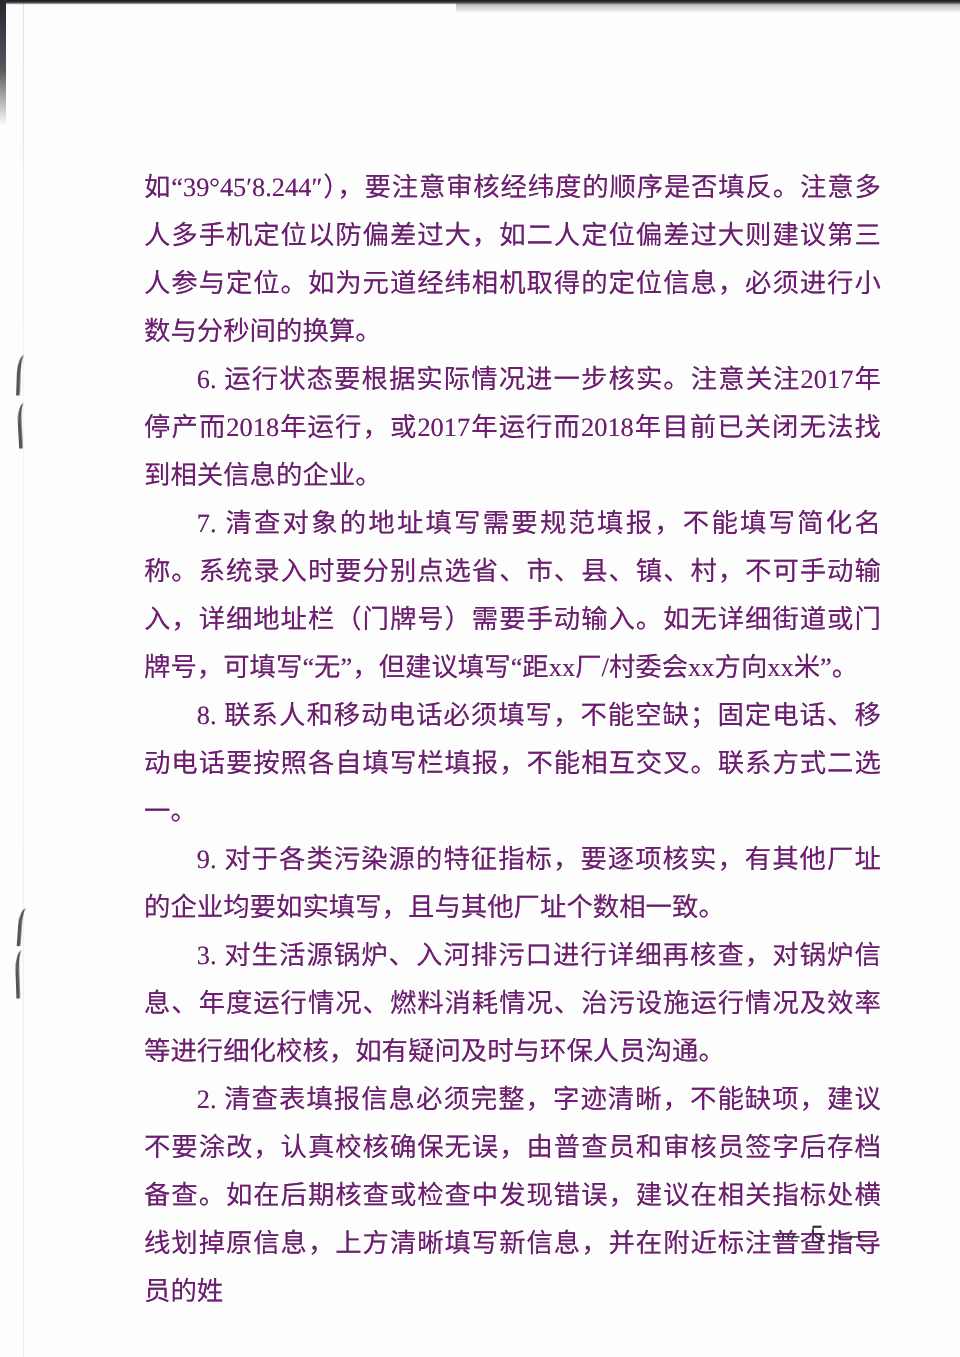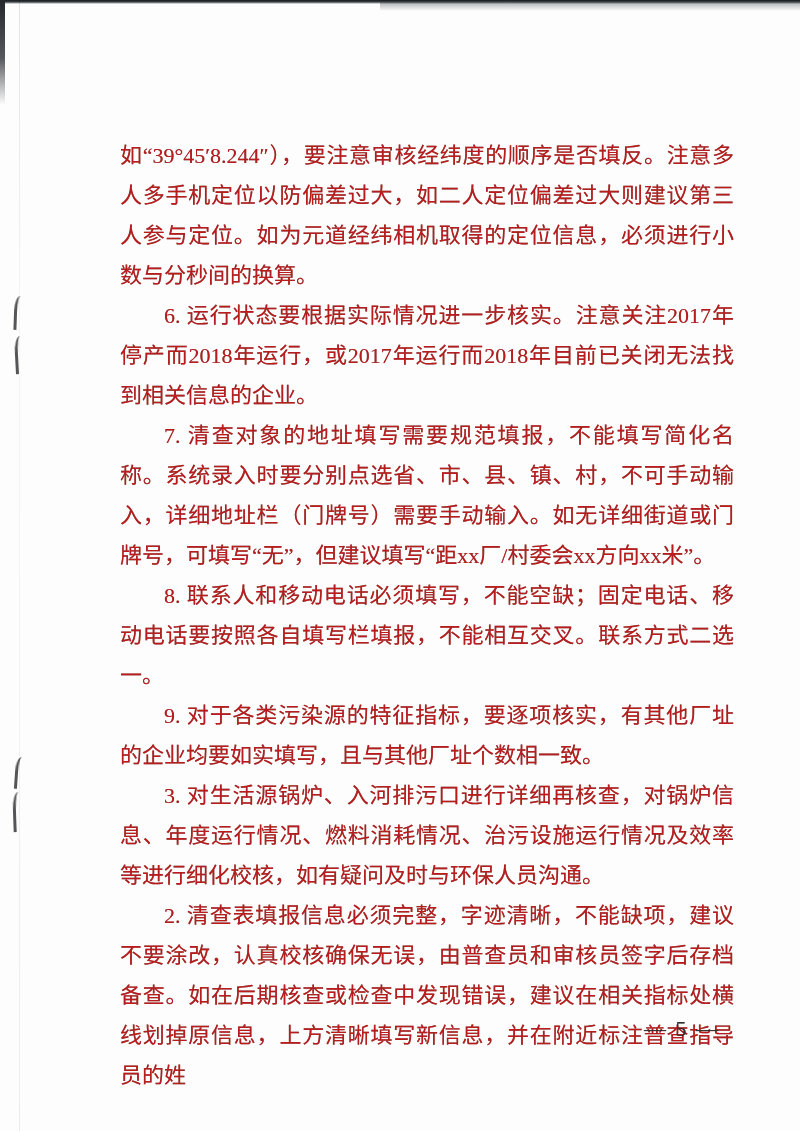--- a/index.html
+++ b/index.html
@@ -61,21 +61,21 @@
   .mark-3 { top: 757px; left: 15px; height: 32px; transform: rotate(4deg); }
   .mark-4 { top: 792px; left: 13px; height: 40px; transform: rotate(-2deg); }
 
   .text-block {
     position: absolute;
     left: 120px;
     top: 136px;
     width: 614px;
     font-size: 22px;
     line-height: 40px;
-    color: #b91c1c;
+    color: #701a75;
     text-align: justify;
     text-justify: inter-character;
     text-shadow: 0 0 0.4px rgba(40,40,40,0.55);
   }
   .text-block p {
     margin: 0;
     padding: 0;
   }
   .text-block p.indent {
     text-indent: 2em;

